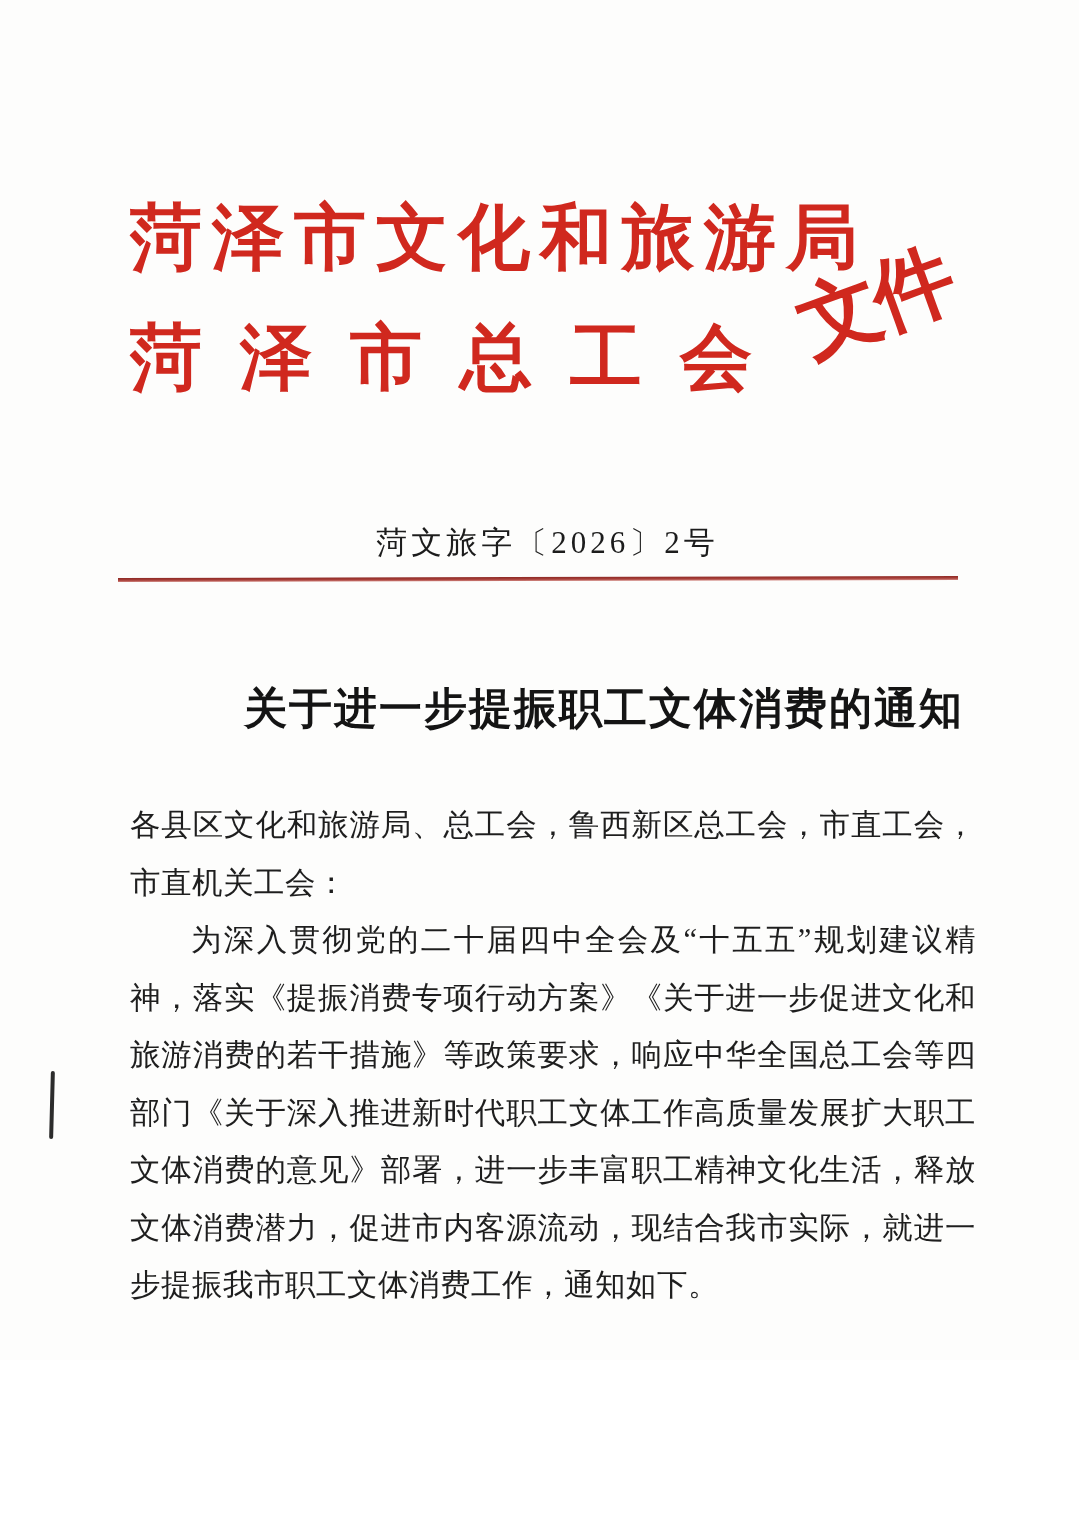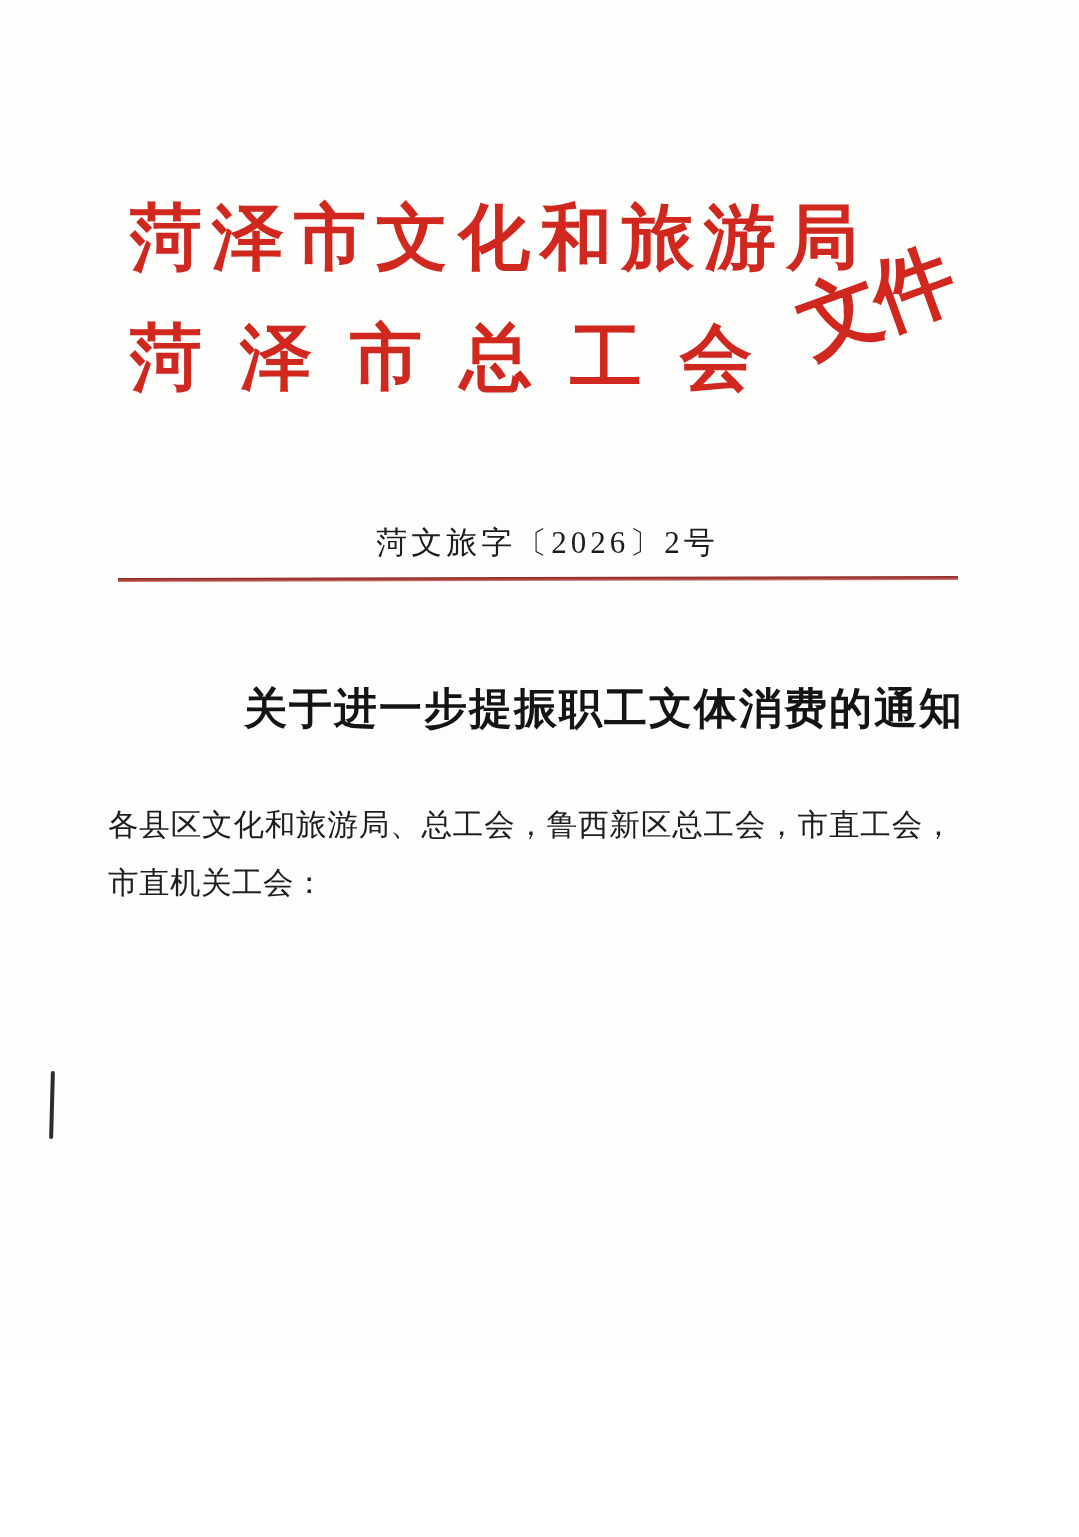--- a/index.html
+++ b/index.html
@@ -90,21 +90,21 @@
     font-size: 43px;
     line-height: 50px;
     font-weight: bold;
     color: #141414;
     letter-spacing: 2px;
   }
 
   
   .body-text {
     position: absolute;
-    left: 108px;
+    left: 130px;
     top: 797px;
     width: 846px;
     font-size: 30.5px;
     line-height: 57.5px;
     color: #1e1e1e;
     text-align: justify;
     text-justify: inter-ideograph;
     letter-spacing: 0.5px;
   }
   .body-text p { margin: 0; }
@@ -147,19 +147,20 @@
   </header>
 
   <div class="ref-number">菏文旅字〔2026〕2号</div>
 
   <div class="red-divider"></div>
 
   <h1 class="doc-title">关于进一步提振职工文体消费的通知</h1>
 
   <div class="body-text">
     <p class="addressee">各县区文化和旅游局、总工会，鲁西新区总工会，市直工会，市直机关工会：</p>
+    <p class="paragraph">为深入贯彻党的二十届四中全会及“十五五”规划建议精神，落实《提振消费专项行动方案》《关于进一步促进文化和旅游消费的若干措施》等政策要求，响应中华全国总工会等四部门《关于深入推进新时代职工文体工作高质量发展扩大职工文体消费的意见》部署，进一步丰富职工精神文化生活，释放文体消费潜力，促进市内客源流动，现结合我市实际，就进一步提振我市职工文体消费工作，通知如下。</p>
   </div>
 
   <div class="scan-mark"></div>
 
   <div class="page-number">—1—</div>
 
 </div>
 
 </body></html>

